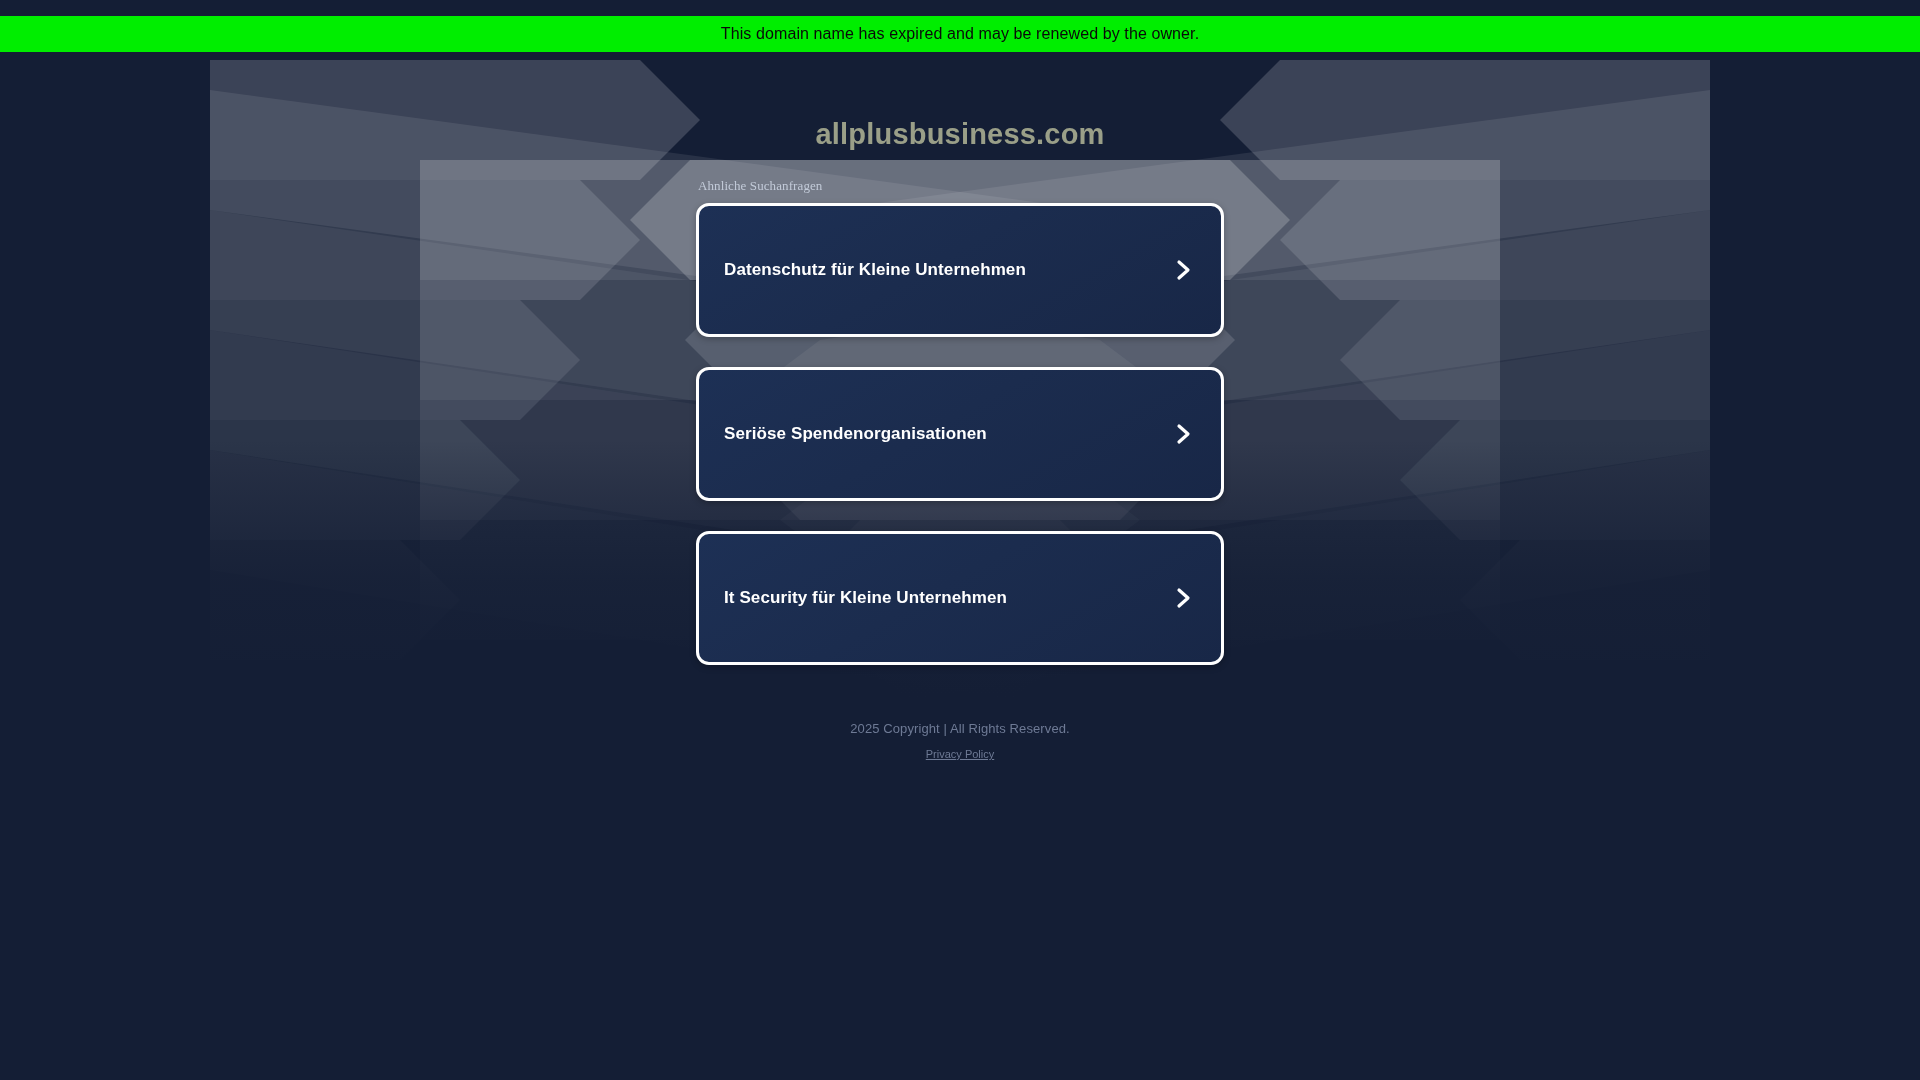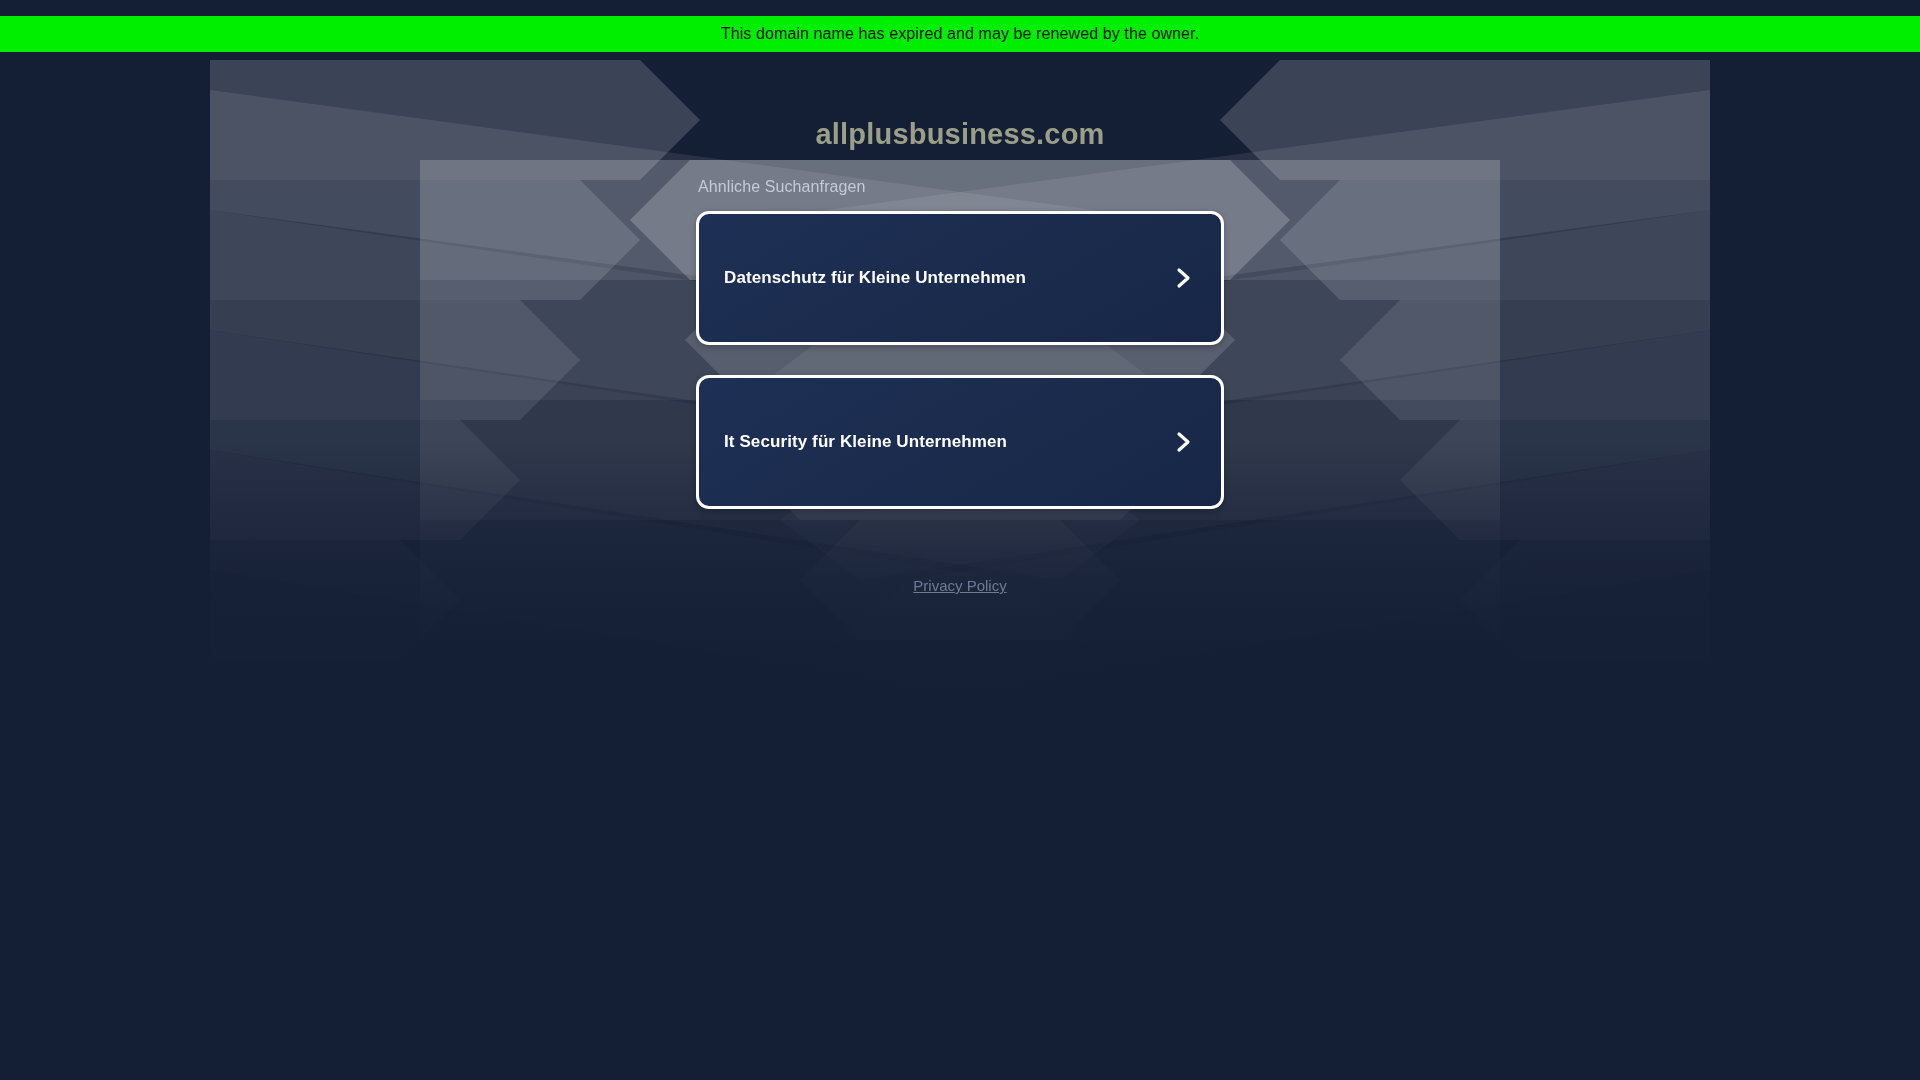--- a/index.html
+++ b/index.html
@@ -82,25 +82,26 @@
     letter-spacing: 0.2px;
   }
 
   .related-wrap {
     width: 528px;
     margin: 0 auto;
     padding-top: 27px;
   }
 
   .related-label {
-    font-size: 16px;
+    font-size: 13px;
     color: #c3cbd9;
     padding-left: 2px;
-    padding-bottom: 15px;
-    letter-spacing: 0.1px;
+    padding-bottom: 9px;
+    letter-spacing: 0.1px;
+    font-family: Liberation Serif, serif;
   }
 
   
   .card {
     position: relative;
     box-sizing: border-box;
     width: 528px;
     height: 134px;
     border: 3px solid #ffffff;
     border-radius: 13px;
@@ -134,21 +135,21 @@
     padding-top: 56px;
   }
   .copyright {
     font-size: 13px;
     color: #6e7a95;
     letter-spacing: 0.1px;
   }
   .privacy-link {
     display: inline-block;
     margin-top: 12px;
-    font-size: 15px;
+    font-size: 11px;
     color: #6e7a95;
     text-decoration: underline;
     cursor: pointer;
   }
 </style>
 </head>
 <body>
 
 <div class="expiry-banner">
   <span class="banner-text">This domain name has expired and may be renewed by the owner.</span>
@@ -213,28 +214,35 @@
 
       <div class="related-label">Ahnliche Suchanfragen</div>
 
       <div class="card">
         <span class="card-label">Datenschutz für Kleine Unternehmen</span>
         <svg class="chevron-icon" viewBox="0 0 22 26" xmlns="http://www.w3.org/2000/svg" aria-hidden="true">
           <polyline points="6,5 15,13 6,21" fill="none" stroke="#ffffff" stroke-width="3.2" stroke-linecap="round" stroke-linejoin="round"></polyline>
         </svg>
       </div>
 
+      <div class="card">
+        <span class="card-label">Seriöse Spendenorganisationen</span>
+        <svg class="chevron-icon" viewBox="0 0 22 26" xmlns="http://www.w3.org/2000/svg" aria-hidden="true">
+          <polyline points="6,5 15,13 6,21" fill="none" stroke="#ffffff" stroke-width="3.2" stroke-linecap="round" stroke-linejoin="round"></polyline>
+        </svg>
+      </div>
 
       <div class="card">
         <span class="card-label">It Security für Kleine Unternehmen</span>
         <svg class="chevron-icon" viewBox="0 0 22 26" xmlns="http://www.w3.org/2000/svg" aria-hidden="true">
           <polyline points="6,5 15,13 6,21" fill="none" stroke="#ffffff" stroke-width="3.2" stroke-linecap="round" stroke-linejoin="round"></polyline>
         </svg>
       </div>
 
     </div>
 
     <div class="footer">
+      <div class="copyright">2025 Copyright | All Rights Reserved.</div>
       <a class="privacy-link" href="#">Privacy Policy</a>
     </div>
 
   </div>
 </div>
 
 </body></html>

